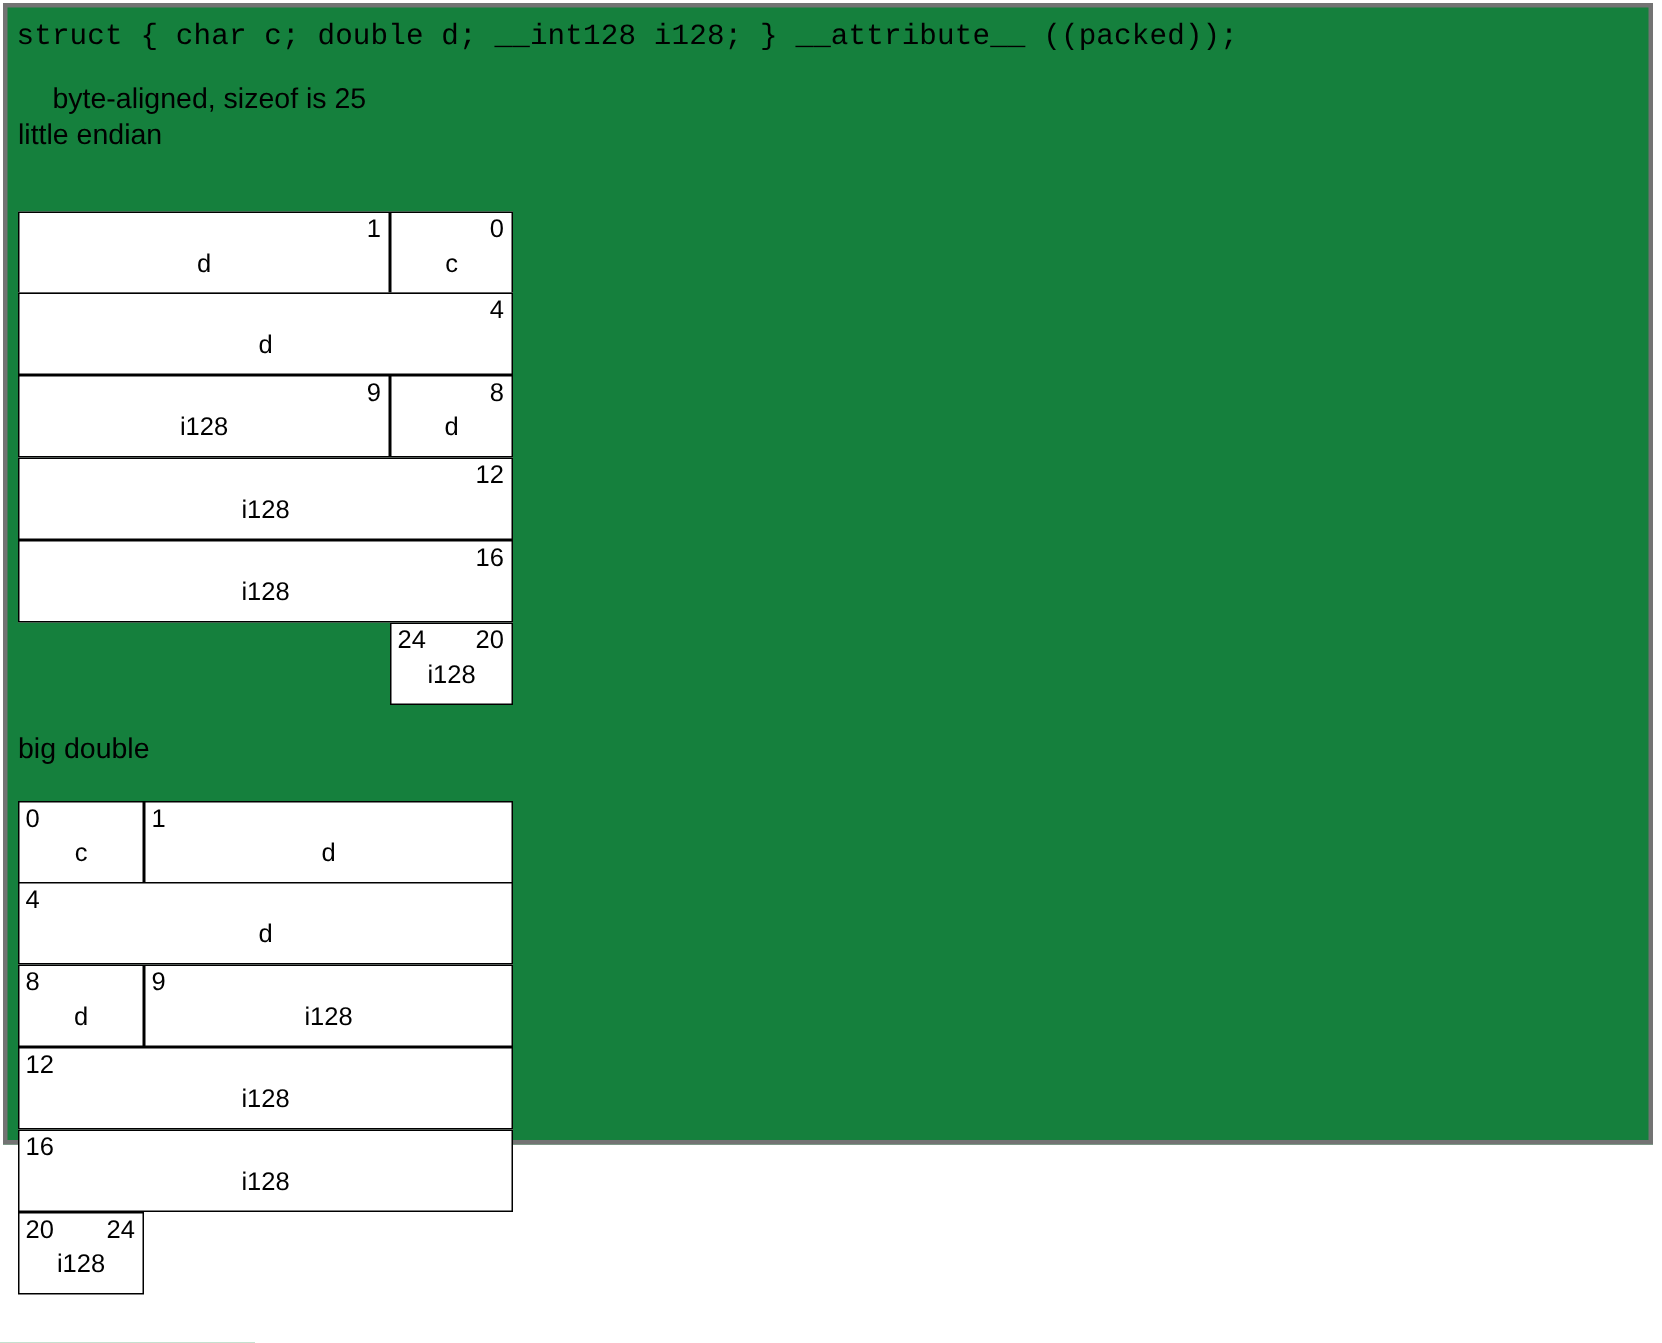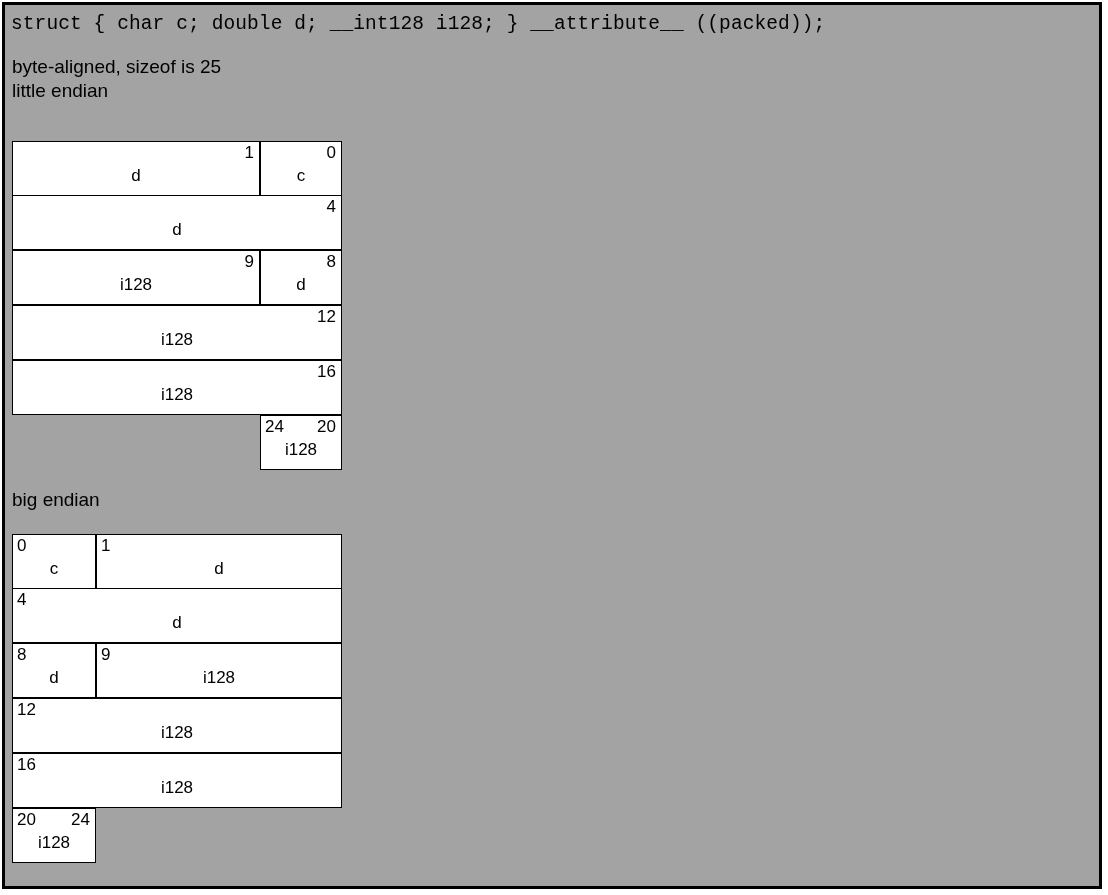--- a/index.html
+++ b/index.html
@@ -14,24 +14,24 @@
     color: #000000;
     overflow: hidden;
   }
 
   
   #page-frame {
     position: absolute;
     left: 2px;
     top: 2px;
     width: 1100px;
-    height: 887px;
-    border: 3px solid #000000;
+    height: 761px;
+    border: 3px solid #737373;
     box-sizing: border-box;
-    background: #a3a3a3;
+    background: #15803d;
   }
 
   #content {
     position: absolute;
     left: 0;
     top: 0;
     width: 1094px;
     height: 881px;
   }
 
@@ -47,21 +47,21 @@
   }
 
   .text-line {
     position: absolute;
     left: 7px;
     font-family: "Liberation Sans", sans-serif;
     font-size: 19px;
     color: #000;
     white-space: pre;
   }
-  #line-bytealigned { top: 51px; }
+  #line-bytealigned { top: 51px; margin-left: 23px; }
   #line-little      { top: 75px; }
   #line-big         { top: 484px; }
 
   
   .mem-table {
     position: absolute;
     left: 8px;
   }
   #table-little { top: 136px; }
   #table-big    { top: 529px; }
@@ -160,21 +160,21 @@
         </div>
         <div class="mem-row">
           <div class="mem-cell" style="left: 248px; width: 82px;">
             <span class="off-left">24</span>
             <span class="off-right">20</span>
             <span class="field-name">i128</span>
           </div>
         </div>
       </div>
 
-    <div class="text-line" id="line-big">big endian</div>
+    <div class="text-line" id="line-big">big double</div>
 
     <div class="mem-table" id="table-big">
         <div class="mem-row">
           <div class="mem-cell" style="left: 0px; width: 84px;">
             <span class="off-left">0</span>
             <span class="field-name">c</span>
           </div>
           <div class="mem-cell" style="left: 84px; width: 246px;">
             <span class="off-left">1</span>
             <span class="field-name">d</span>

